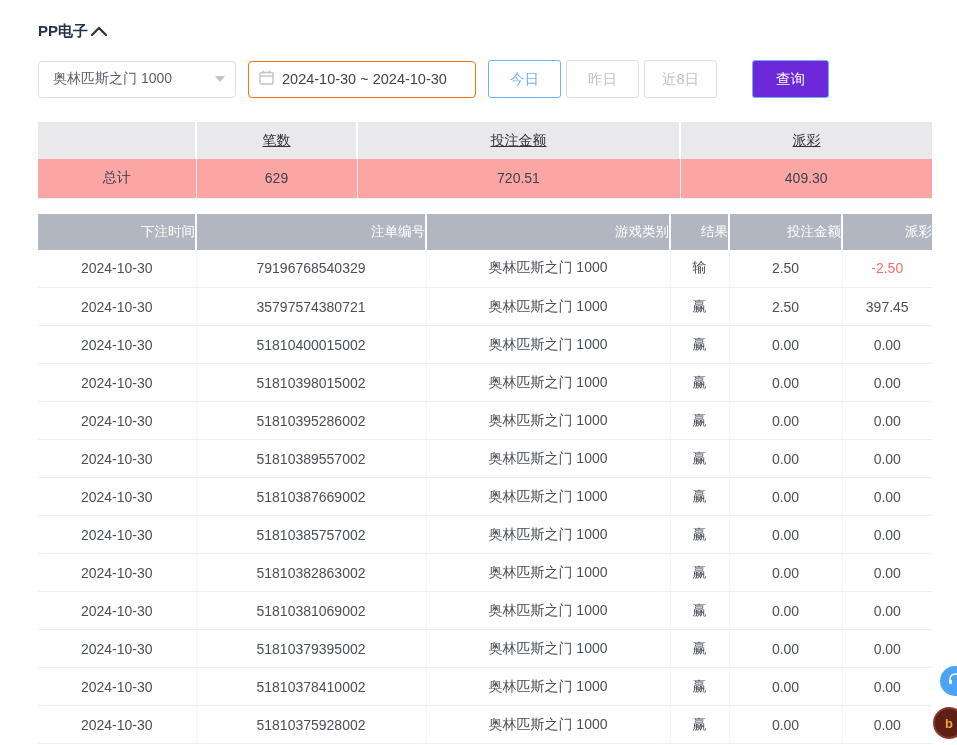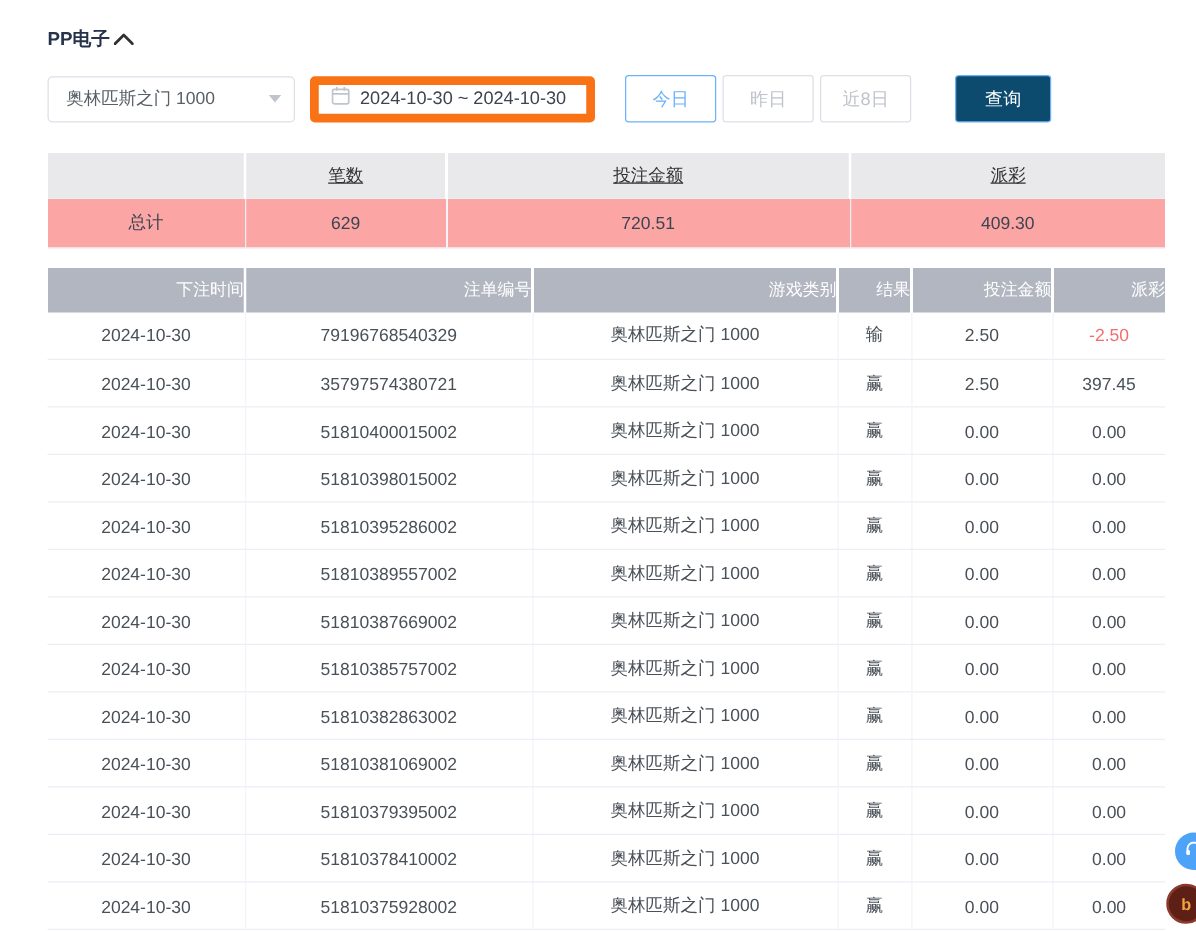--- a/index.html
+++ b/index.html
@@ -30,37 +30,37 @@
     padding: 0 10px 0 14px; cursor: pointer; background: #fff;
   }
   .select-value { font-size: 14px; color: #5a6068; }
   .caret-down {
     width: 0; height: 0;
     border-left: 5px solid transparent; border-right: 5px solid transparent;
     border-top: 6px solid #c0c4cc;
   }
   .date-box {
     width: 228px; height: 37px; margin-left: 12px;
-    border: 7px solid #f97316; border-radius: 4px;
+    border: 1px solid #f97316; border-radius: 4px;
     display: flex; align-items: center; padding: 0 10px; background: #fff; cursor: pointer;
   }
   .date-box svg { margin-right: 8px; flex: none; }
   .date-value { font-size: 14.5px; color: #3d4450; white-space: nowrap; }
 
-  .quick-group { display: flex; margin-left: 24px; }
+  .quick-group { display: flex; margin-left: 12px; }
   .quick-btn {
     min-width: 73px; height: 38px; margin-right: 5px;
     background: #fff; border: 1px solid #dcdfe6; border-radius: 3px;
     font-size: 14.5px; color: #bfc3ca; cursor: pointer;
     font-family: inherit;
   }
   .quick-btn.active { border-color: #6cb2f8; color: #6cb2f8; }
   .search-btn {
     min-width: 77px; height: 38px; margin-left: 30px;
-    background: #0c4a6e; border: 1px solid #6cb2f8; border-radius: 3px;
+    background: #6d28d9; border: 1px solid #6cb2f8; border-radius: 3px;
     color: #ffffff; font-size: 14.5px; cursor: pointer; font-family: inherit;
   }
 
   
   table { border-collapse: collapse; table-layout: fixed; width: 894px; }
   td, th { font-weight: normal; text-align: center; font-size: 14px; overflow: hidden; white-space: nowrap; }
 
   
   .summary-table { margin-bottom: 15px; }
   .summary-table thead th {

